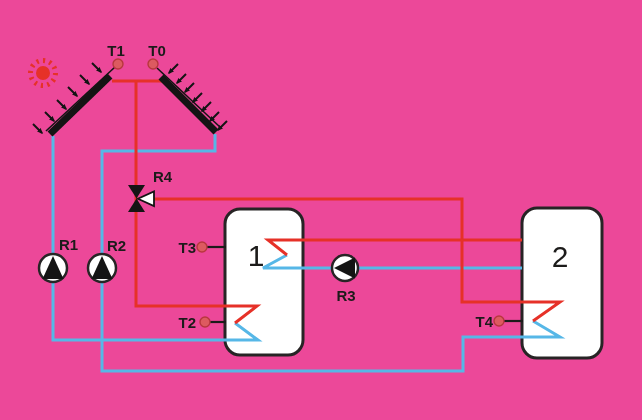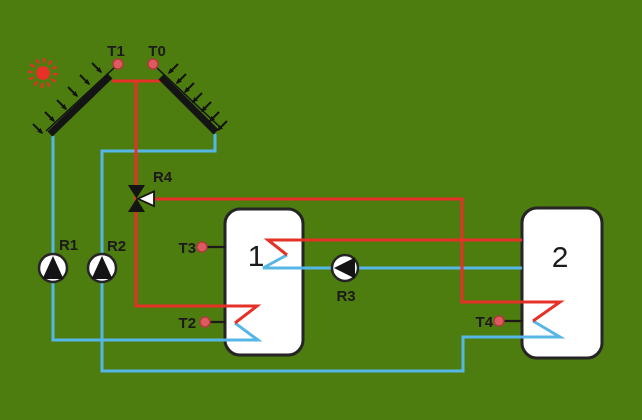--- a/index.html
+++ b/index.html
@@ -1,19 +1,19 @@
 <!DOCTYPE html>
 <html><head>
 <meta charset="utf-8">
 <style>
   html,body{margin:0;padding:0;background:#ffffff;}
   .stage{
     position:relative;
     width:642px;height:420px;
-    background:#4d7c0f;
+    background:#ec4899;
     font-family:"Liberation Sans",sans-serif;
     overflow:hidden;
   }
   svg{display:block;}
   .lbl{
     font-family:"Liberation Sans",sans-serif;
     font-size:15px;
     font-weight:bold;
     fill:#1c1b1a;
   }

